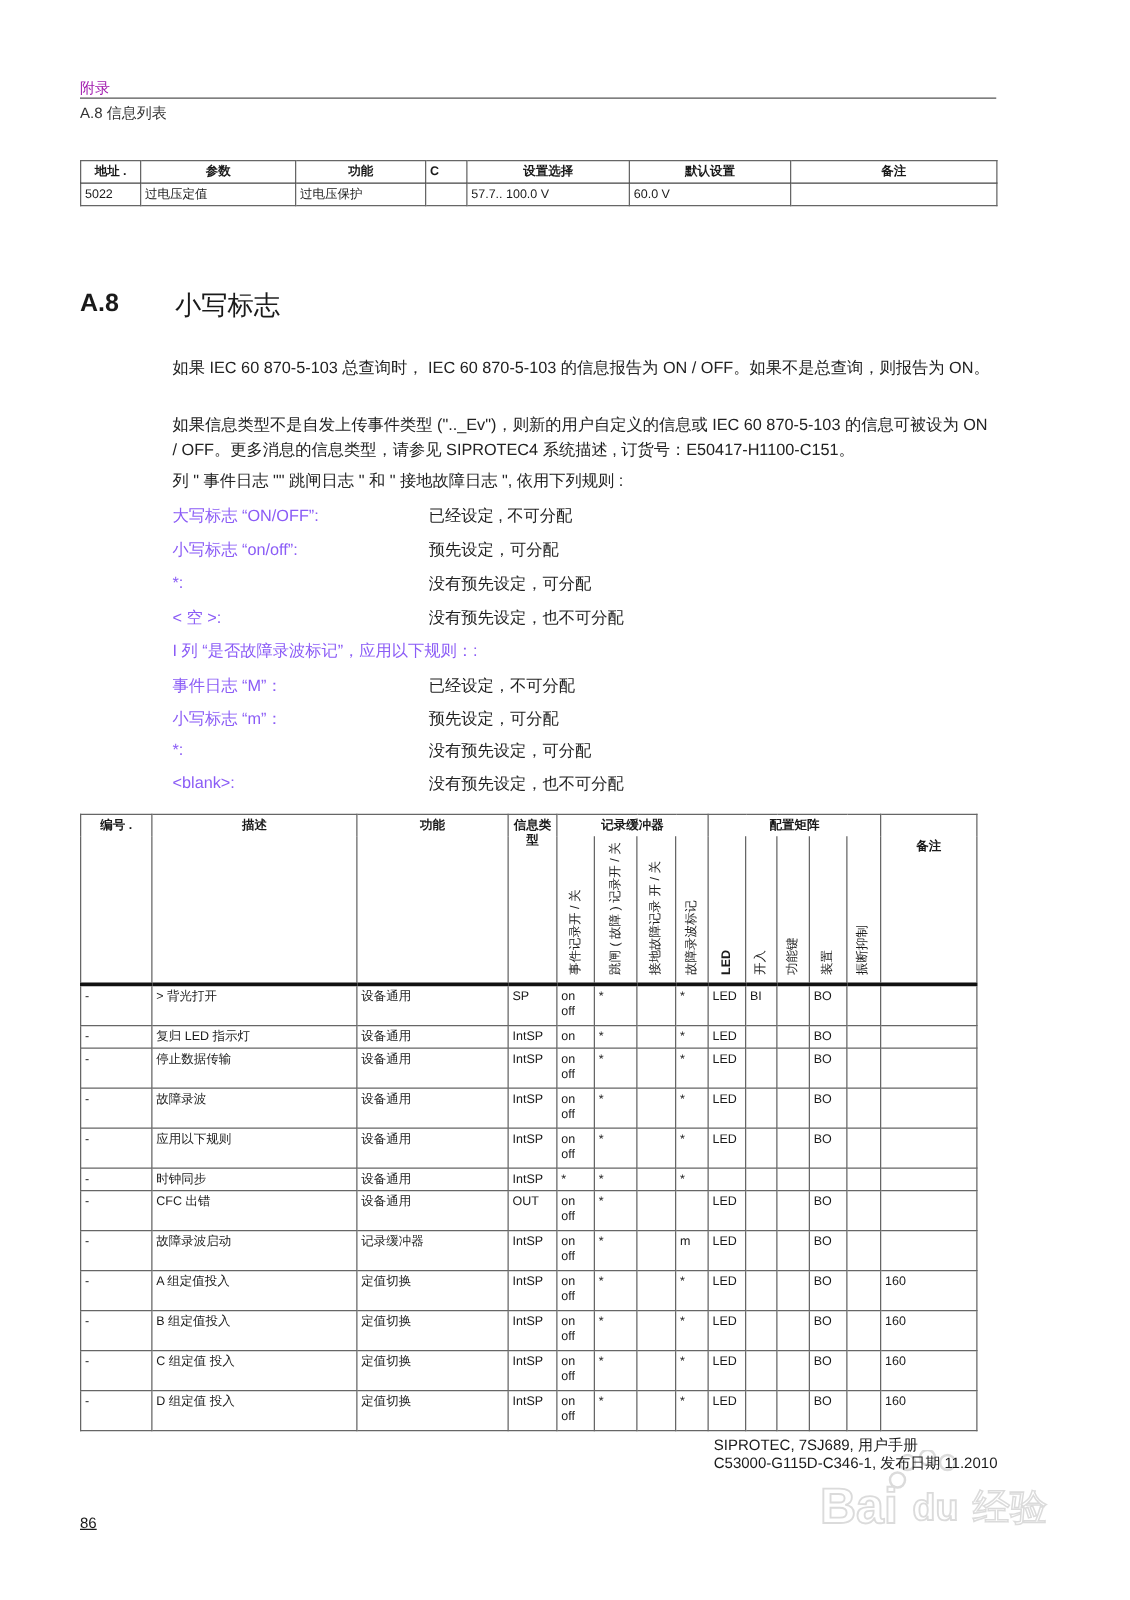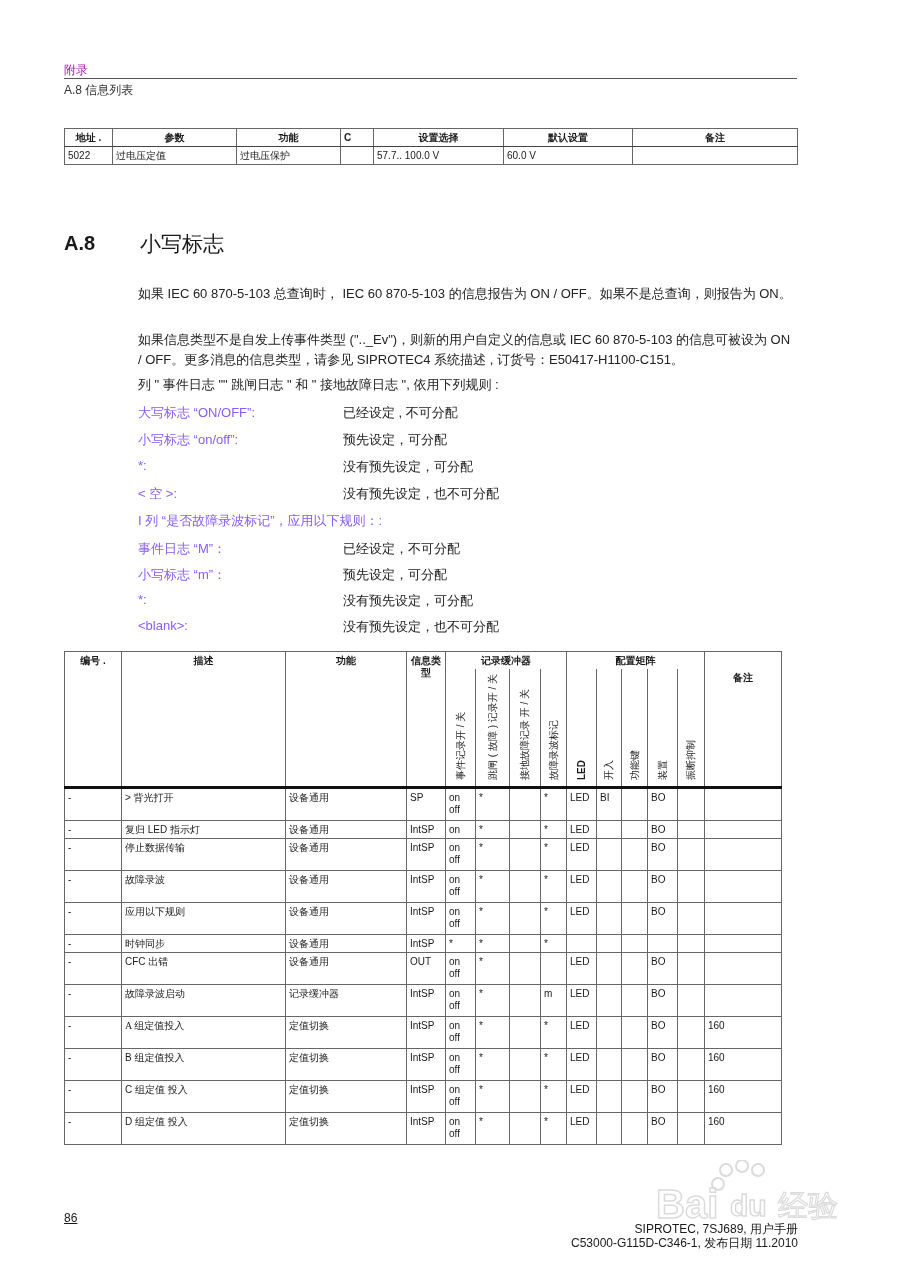--- a/index.html
+++ b/index.html
@@ -26,21 +26,21 @@
   .itbl { left:64px; top:651px; width:717px; }
   .itbl th { font-weight:bold; font-size:10px; text-align:center; padding:3px 2px 0; border-bottom:3px solid #111; }
   .itbl th.grp { border-bottom:none; height:14px; padding-top:3px; }
   .itbl th.sub { border-top:none; height:117px; position:relative; padding:0; border-bottom:3px solid #111; }
   .vt { position:absolute; left:50%; bottom:6px; transform-origin:left bottom; transform:rotate(-90deg) translate(0, 50%); white-space:nowrap; font-weight:normal; font-size:10px; text-align:left; }
   .vt.b { font-weight:bold; }
   .itbl td { height:28px; padding:3px 3px 0; }
   .itbl td.short { height:14px; }
   .watermark { right:60px; top:1160px; width:190px; height:70px; opacity:0.35; }
   .footer-num { left:64px; top:1211px; font-size:12px;text-decoration:underline; }
-  .footer-r { right:106px; top:1222px; font-size:12px; text-align:right; line-height:14px; }
+  .footer-r { right:106px; top:1149px; font-size:12px; text-align:left; line-height:14px; }
 </style>
 </head>
 <body>
 
 <div class="abs hdr1">附录</div>
 <div class="abs hdr-rule"></div>
 <div class="abs hdr2">A.8 信息列表</div>
 
 <table class="ptbl">
   <colgroup>
@@ -289,21 +289,21 @@
         <td style="white-space: pre-line;">m</td>
         <td style="white-space: pre-line;">LED</td>
         <td style="white-space: pre-line;"></td>
         <td style="white-space: pre-line;"></td>
         <td style="white-space: pre-line;">BO</td>
         <td style="white-space: pre-line;"></td>
         <td style="white-space: pre-line;"></td>
       </tr>
       <tr>
         <td style="white-space: pre-line;">-</td>
-        <td style="white-space: pre-line; font-family: Liberation Serif, serif;">A 组定值投入</td>
+        <td style="white-space: pre-line;">A 组定值投入</td>
         <td style="white-space: pre-line;">定值切换</td>
         <td style="white-space: pre-line;">IntSP</td>
         <td style="white-space: pre-line;">on
 off</td>
         <td style="white-space: pre-line;">*</td>
         <td style="white-space: pre-line;"></td>
         <td style="white-space: pre-line;">*</td>
         <td style="white-space: pre-line;">LED</td>
         <td style="white-space: pre-line;"></td>
         <td style="white-space: pre-line;"></td>

